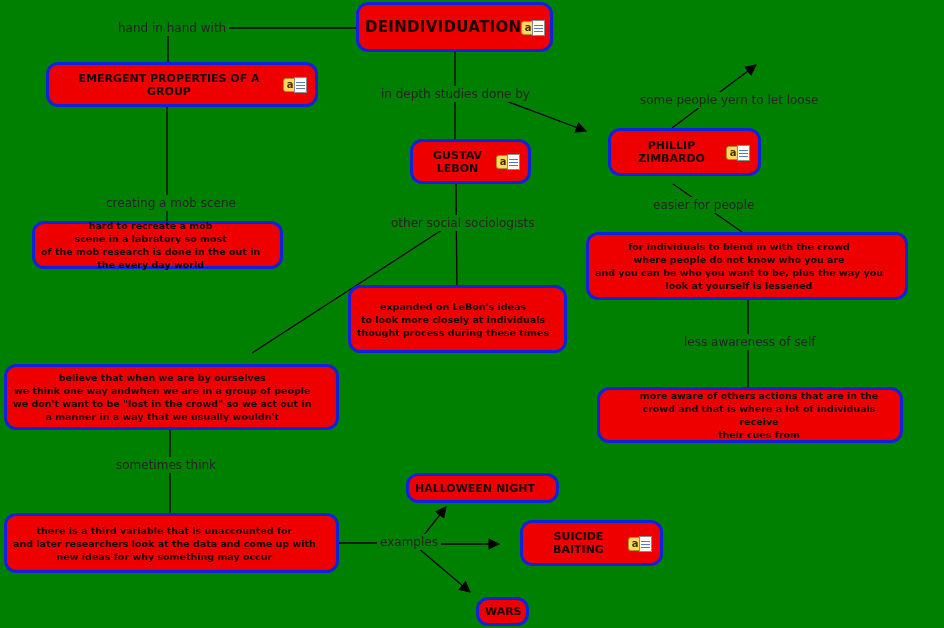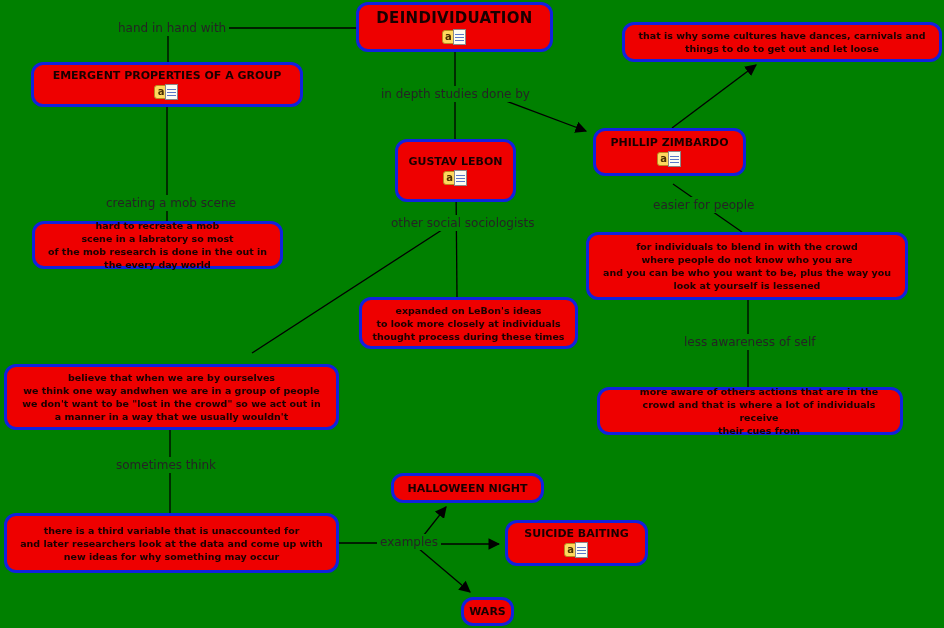--- a/index.html
+++ b/index.html
@@ -15,40 +15,40 @@
     background: var(--bg,#008000);
     color: var(--label-text,#242424);
     font-size:12px; line-height:14px; padding:1px 3px; white-space:nowrap;
   }
 
   .node {
     position:absolute; z-index:3; box-sizing:border-box;
     background: var(--node-fill,#ee0000);
     border:3px solid var(--node-border,#1122dd);
     border-radius:12px;
-    display:flex; flex-direction:column; align-items:center; justify-content:center;
+    display:flex; flex-direction:row; align-items:center; justify-content:space-between;
     text-align:center; color: var(--node-text,#1a0000);
     font-weight:bold; padding:2px 6px;
   }
   .node .txt { white-space:pre-line; }
   .fs-lg { font-size:15px; letter-spacing:.3px; }
-  .fs-md { font-size:11px; }
+  .fs-md { font-size:11px;margin-left:15px; }
   .fs-sm { font-size:9.5px; line-height:13px; }
 
   
   .n-deind   {left:356px;top:2px;  width:197px;height:50px;}
   .n-emerg   {left:31px; top:62px; width:272px;height:45px;}
   .n-cult    {left:622px;top:22px; width:320px;height:40px;}
-  .n-gustav  {left:395px;top:139px;width:121px;height:63px;}
+  .n-gustav  {left:395px;top:139px;width:121px;height:45px;}
   .n-zimb    {left:593px;top:128px;width:153px;height:48px;}
   .n-hard    {left:32px; top:221px;width:251px;height:48px;}
-  .n-expanded{left:348px;top:297px;width:219px;height:52px;margin-left:11px;}
+  .n-expanded{left:348px;top:285px;width:219px;height:68px;}
   .n-blend   {left:586px;top:232px;width:322px;height:68px;}
   .n-believe {left:4px;  top:364px;width:335px;height:66px;}
-  .n-aware   {left:597px;top:387px;width:306px;height:48px;padding-left:24px;}
+  .n-aware   {left:597px;top:387px;width:306px;height:56px;padding-left:24px;}
   .n-hallow  {left:391px;top:473px;width:153px;height:30px;}
   .n-third   {left:4px;  top:513px;width:335px;height:60px;}
   .n-suicide {left:505px;top:520px;width:143px;height:46px;}
   .n-wars    {left:461px;top:597px;width:53px; height:29px;}
 
   
   .l-hand      {left:115px;top:20px;}
   .l-depth     {left:378px;top:86px;}
   .l-yern      {left:637px;top:92px;}
   .l-creating  {left:103px;top:160px;margin-top:35px;}
@@ -95,20 +95,21 @@
       <line x1="170" y1="419" x2="170" y2="513"></line>
       <line x1="339" y1="543" x2="382" y2="543"></line>
       <line x1="420" y1="540" x2="446" y2="507" marker-end="url(#arrow)"></line>
       <line x1="436" y1="544" x2="499" y2="544" marker-end="url(#arrow)"></line>
       <line x1="418" y1="548" x2="470" y2="592" marker-end="url(#arrow)"></line>
     </g>
   </svg>
 
   <div class="link-label l-hand">hand in hand with</div>
   <div class="link-label l-depth">in depth studies done by</div>
+  <div class="link-label l-yern">some people yern to let loose</div>
   <div class="link-label l-creating">creating a mob scene</div>
   <div class="link-label l-other">other social sociologists</div>
   <div class="link-label l-easier">easier for people</div>
   <div class="link-label l-less">less awareness of self</div>
   <div class="link-label l-sometimes">sometimes think</div>
   <div class="link-label l-examples">examples</div>
 
   <div class="node fs-lg n-deind">
     <span class="txt">DEINDIVIDUATION</span>
     <span class="res-icon">
@@ -118,24 +119,20 @@
   </div>
 
   <div class="node fs-md n-emerg">
     <span class="txt">EMERGENT PROPERTIES OF A GROUP</span>
     <span class="res-icon">
       <span class="res-a">a</span>
       <span class="res-doc"></span>
     </span>
   </div>
 
-  <div class="node fs-sm n-cult">
-    <span class="txt">that is why some cultures have dances, carnivals and
-things to do to get out and let loose</span>
-  </div>
 
   <div class="node fs-md n-gustav">
     <span class="txt">GUSTAV LEBON</span>
     <span class="res-icon">
       <span class="res-a">a</span>
       <span class="res-doc"></span>
     </span>
   </div>
 
   <div class="node fs-md n-zimb">

